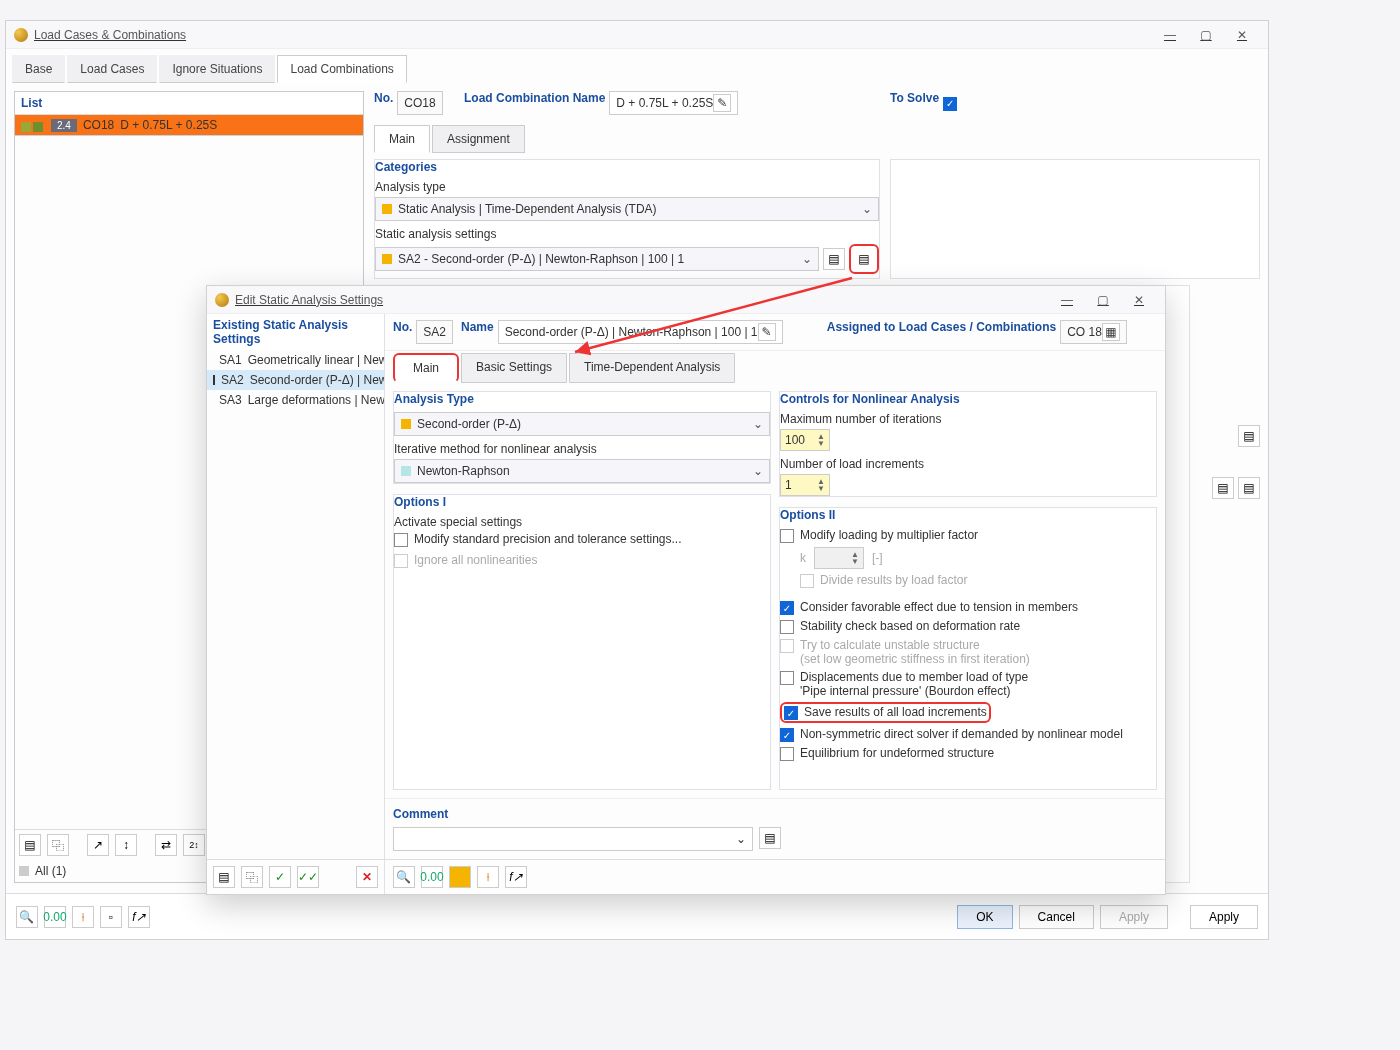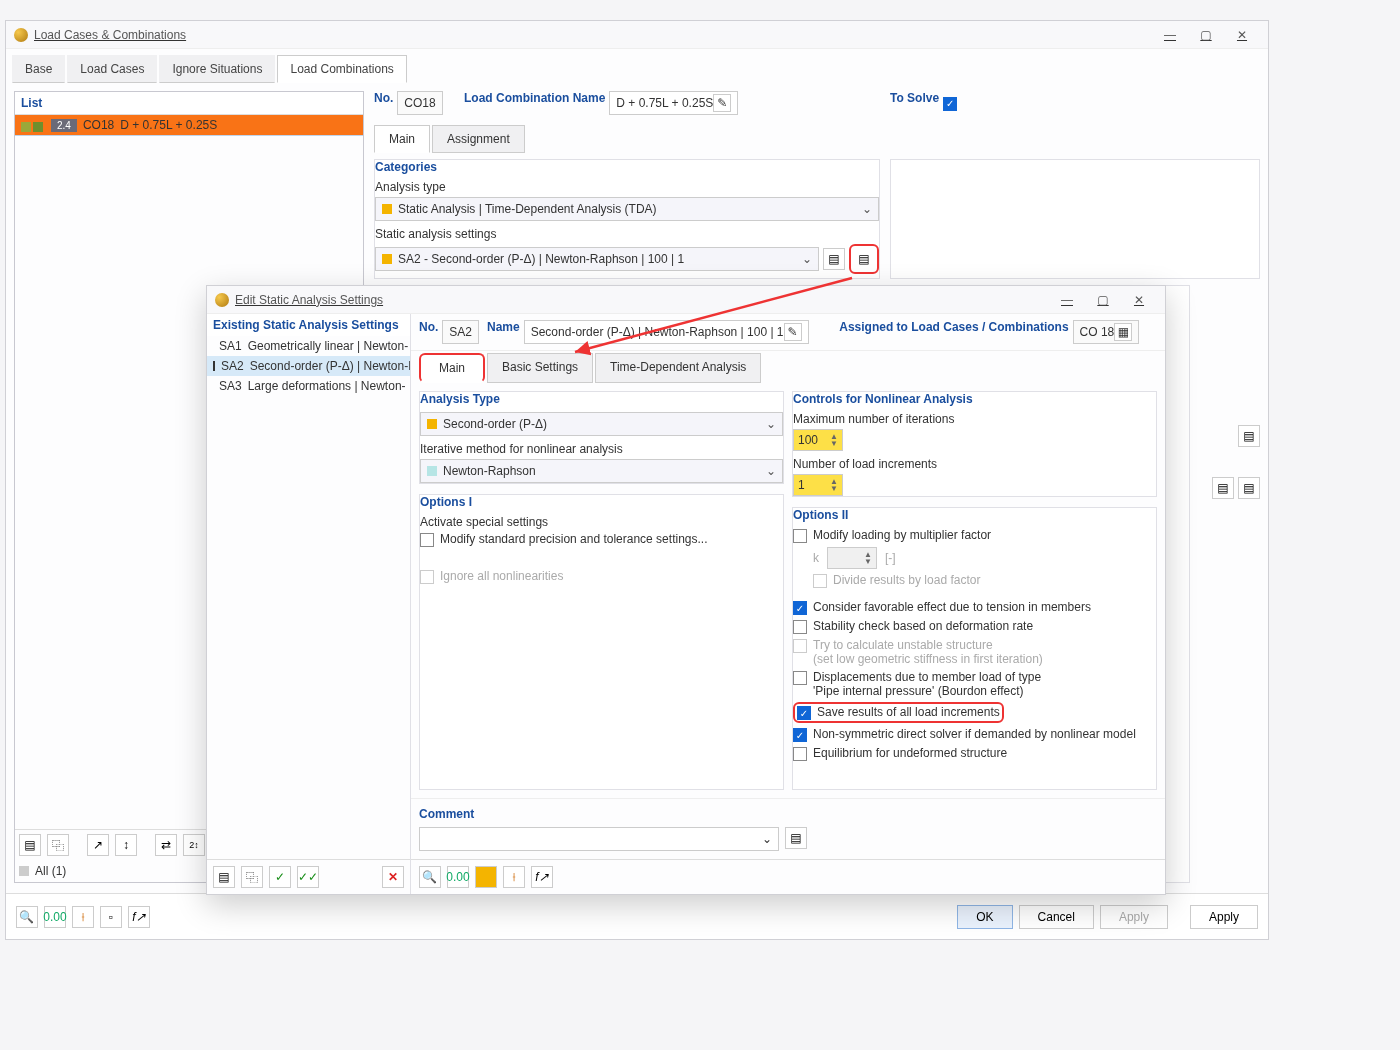--- a/index.html
+++ b/index.html
@@ -45,36 +45,36 @@
 .group { border: 1px solid #e0e0e6; padding: 0; background: #fff; }
 .group-title { color: #1a4e9e; font-weight: 600; margin-bottom: 6px; }
 .sub-label { color: #333; margin: 6px 0 3px; }
 .combo { height: 24px; border: 1px solid #ccc; background: #f5f5fa; display: flex; align-items: center; padding: 0 6px; gap:6px; }
 .combo .chev { margin-left: auto; color: #555; }
 .highlight-box { border: 2.5px solid #e33; border-radius: 6px; }
 
 
 .dialog { left: 206px; top: 285px; width: 960px; height: 610px; z-index: 10; box-shadow: 0 10px 30px rgba(0,0,0,.2); }
 .dialog-body { display: flex; height: calc(100% - 28px); }
-.dialog-left { width: 204px; border-right: 1px solid #e0e0e6; display:flex; flex-direction:column; }
+.dialog-left { width: 178px; border-right: 1px solid #e0e0e6; display:flex; flex-direction:column; }
 .dialog-left .panel-header { border-bottom: none; }
 .sa-row { display:flex; align-items:center; gap:6px; padding: 3px 6px; white-space: nowrap; overflow:hidden; }
 .sa-row.selected { background: #d6e9f8; }
 .dialog-right { flex: 1; display:flex; flex-direction:column; }
 .dlg-top { display:flex; gap:8px; padding:6px 8px; border-bottom:1px solid #eee; }
 .dlg-tabs { display:flex; gap:2px; padding: 2px 8px 0; }
 .dlg-content { display:flex; gap:8px; padding:8px; flex:1; }
 .dlg-col { flex:1; display:flex; flex-direction:column; gap:10px; }
 
 .checkbox { display:flex; align-items:flex-start; gap:6px; }
 .cb { width:14px; height:14px; border:1px solid #888; display:flex; align-items:center; justify-content:center; font-size:10px; color:#fff; flex-shrink:0; margin-top:1px;}
 .cb.checked { background:#1066d6; border-color:#1066d6; }
 .cb.disabled { border-color:#ccc; }
 .muted { color:#aaa; }
-.spin { display:inline-flex; align-items:center; border:1px solid #ccc; background:#fde047; height:22px; padding:0 4px; width:50px; }
+.spin { display:inline-flex; align-items:center; border:1px solid #ccc; background:#fef9c3; height:22px; padding:0 4px; width:50px; }
 .spin .spinbtn { margin-left:auto; font-size:8px; color:#666; line-height:7px; }
 
 .comment-row { border-top:1px solid #eee; padding:8px; }
 .combo-wide { height:24px; border:1px solid #ccc; background:#fff; display:flex; align-items:center; padding:0 6px; width:360px; }
 
 
 .main-footer { position:absolute; left:0; right:0; bottom:0; height:46px; border-top:1px solid #ddd; display:flex; align-items:center; padding:0 10px; gap:6px; background:#fff;}
 .footer-btn { height:24px; padding: 0 18px; border:1px solid #ccc; background:#fff; }
 .footer-btn.primary { background:#eaf2fd; border-color:#8fb6e6; }
 .footer-btn.disabled { color:#aaa; }
@@ -297,21 +297,21 @@
             </div>
           </div>
 
           <div class="group" style="flex:1">
             <div class="group-title">Options I</div>
             <div class="sub-label">Activate special settings</div>
             <div class="checkbox">
               <span class="cb"></span>
                 <span>Modify standard precision and tolerance settings...</span>
             </div>
-            <div class="checkbox" style="margin-top:22px;">
+            <div class="checkbox" style="margin-top:6px;">
               <span class="cb disabled"></span>
                 <span class="muted">Ignore all nonlinearities</span>
             </div>
           </div>
         </div>
 
         <div class="dlg-col">
           <div class="group">
             <div class="group-title">Controls for Nonlinear Analysis</div>
             <div class="sub-label">Maximum number of iterations</div>

